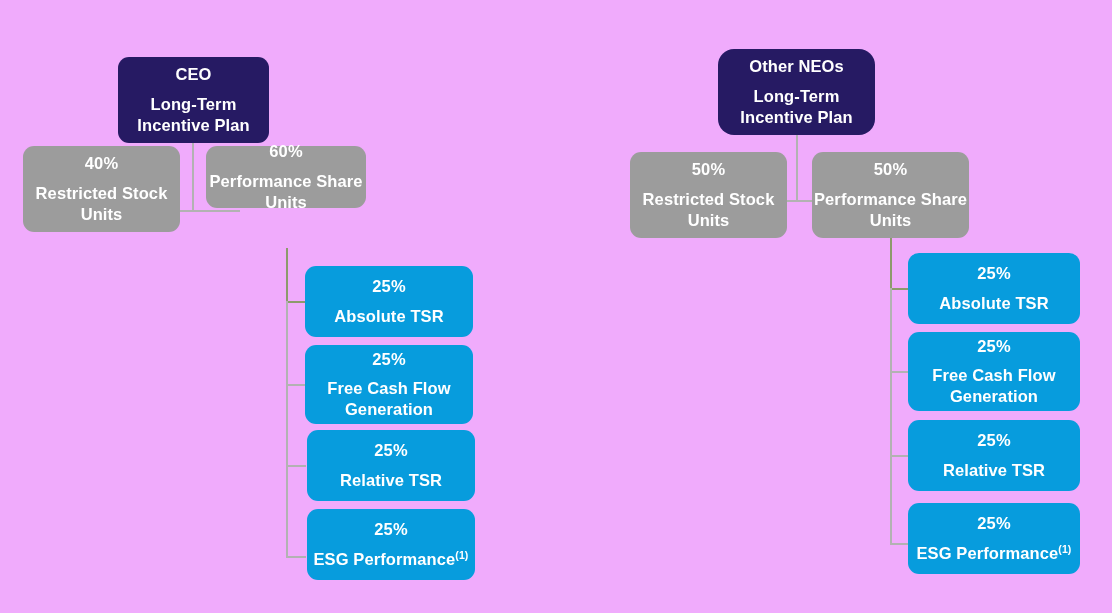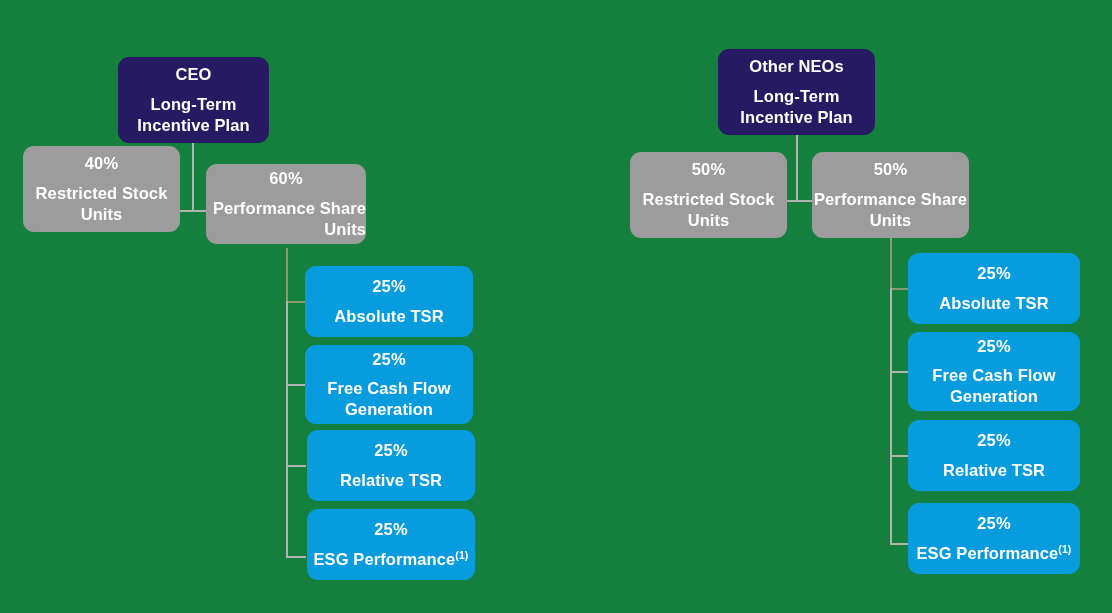--- a/index.html
+++ b/index.html
@@ -10,21 +10,21 @@
   body {
     width: 1112px;
     height: 613px;
     font-family: "Liberation Sans", sans-serif;
     overflow: hidden;
   }
   #canvas {
     position: relative;
     width: 1112px;
     height: 613px;
-    background: #15803d;
+    background: #f0abfc;
   }
 
   .node {
     position: absolute;
     box-sizing: border-box;
     display: flex;
     flex-direction: column;
     align-items: center;
     justify-content: center;
     border-radius: 11px;
@@ -85,21 +85,21 @@
   <div class="node navy" style="left:118px; top:57px; width:151px; height:86px;">
     <div class="line1">CEO</div>
     <div class="line2">Long-Term Incentive Plan</div>
   </div>
 
   <div class="node gray" style="left:23px; top:146px; width:157px; height:86px;">
     <div class="line1">40%</div>
     <div class="line2">Restricted Stock Units</div>
   </div>
 
-  <div class="node gray" style="left:206px; top:164px; width:160px; height:80px;text-align:right;">
+  <div class="node gray" style="left:206px; top:146px; width:160px; height:62px;">
     <div class="line1">60%</div>
     <div class="line2">Performance Share Units</div>
   </div>
 
   <div class="node blue" style="left:305px; top:266px; width:168px; height:71px;">
     <div class="line1">25%</div>
     <div class="line2">Absolute TSR</div>
   </div>
 
   <div class="node blue" style="left:305px; top:345px; width:168px; height:79px;">
@@ -121,21 +121,21 @@
   <div class="conn h gray-line" style="left:750px; top:200px; width:95px;"></div>
   <div class="conn v gray-line" style="left:750px; top:195px; height:6px;"></div>
 
   <div class="conn v olive-line" style="left:890px; top:238px; height:51px;"></div>
   <div class="conn h olive-line" style="left:890px; top:288px; width:19px;"></div>
   <div class="conn v gray-line" style="left:890px; top:288px; height:256px;"></div>
   <div class="conn h gray-line" style="left:890px; top:371px; width:19px;"></div>
   <div class="conn h gray-line" style="left:890px; top:455px; width:19px;"></div>
   <div class="conn h gray-line" style="left:890px; top:543px; width:19px;"></div>
 
-  <div class="node navy" style="left:718px; top:49px; width:157px; height:86px;">
+  <div class="node navy" style="left:718px; top:49px; width:157px; height:86px;border-radius:16px;">
     <div class="line1">Other NEOs</div>
     <div class="line2">Long-Term Incentive Plan</div>
   </div>
 
   <div class="node gray" style="left:630px; top:152px; width:157px; height:86px;">
     <div class="line1">50%</div>
     <div class="line2">Restricted Stock Units</div>
   </div>
 
   <div class="node gray" style="left:812px; top:152px; width:157px; height:86px;">

